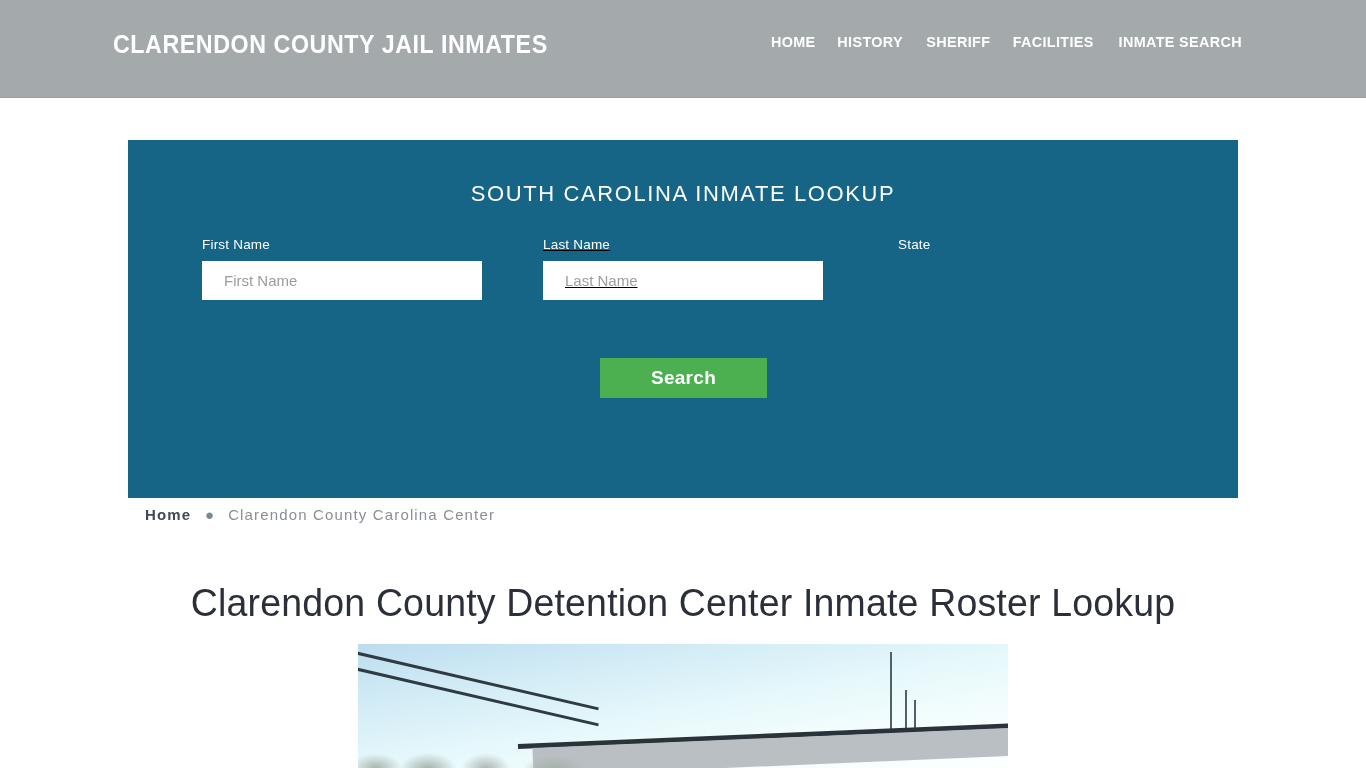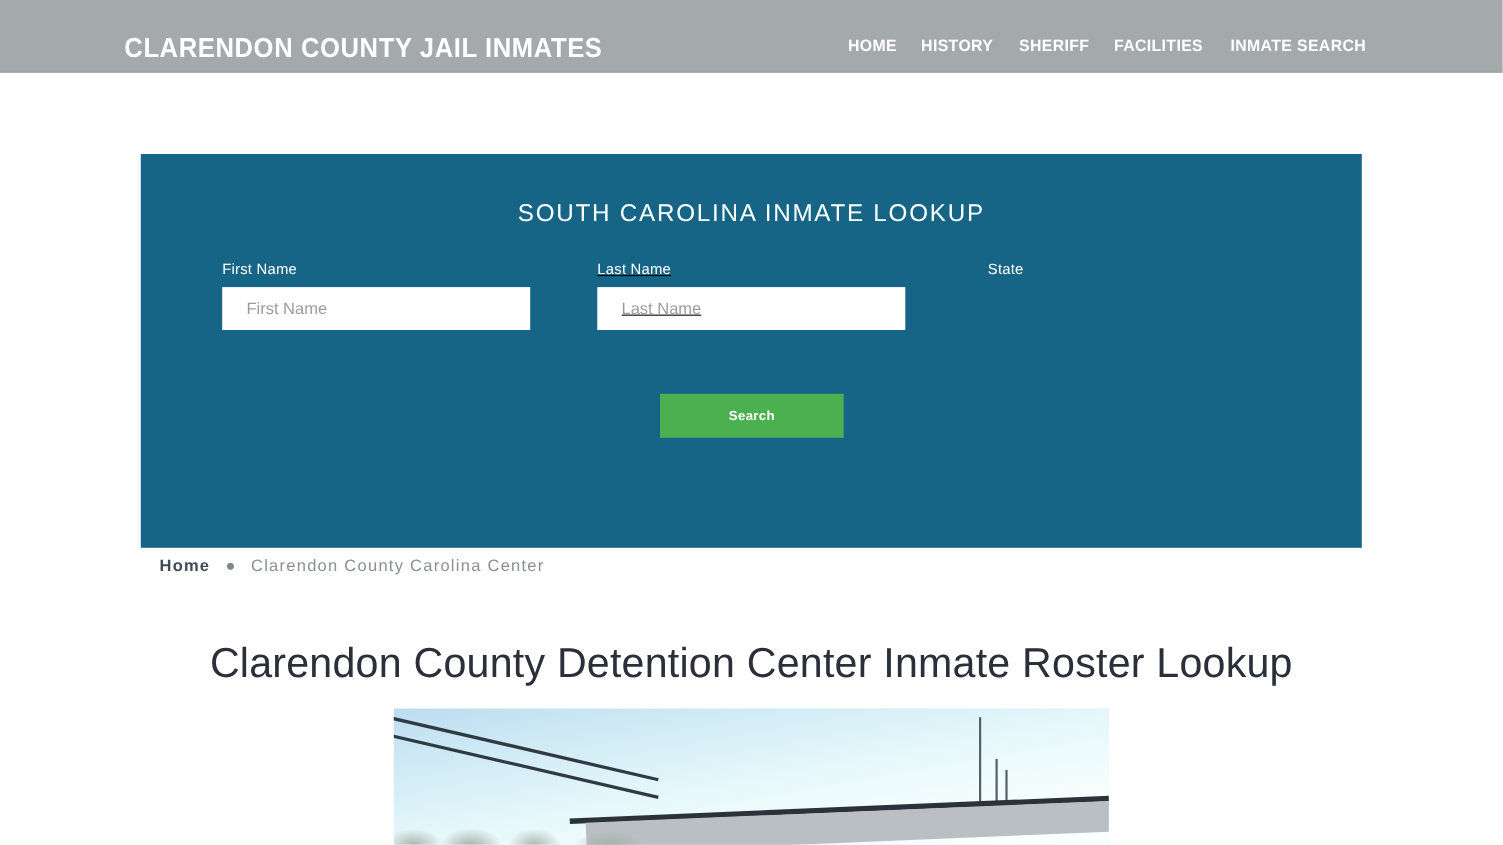--- a/index.html
+++ b/index.html
@@ -10,21 +10,21 @@
     overflow: hidden;
     background: #ffffff;
     font-family: "Liberation Sans", sans-serif;
   }
 
   
   .site-header {
     position: absolute;
     left: 0; top: 0;
     width: 1366px;
-    height: 66px;
+    height: 98px;
     background: #a4a9ab;
     border-bottom: 1px solid #9aa0a2;
   }
 
   .site-title {
     position: absolute;
     left: 113px; top: 30px;
     font-family: "Liberation Sans Narrow", "Liberation Sans", sans-serif;
     font-size: 25px;
     font-weight: bold;
@@ -116,21 +116,21 @@
   .search-button {
     position: absolute;
     left: 472px; top: 218px;
     width: 167px;
     height: 40px;
     background: #4cb050;
     border: none;
     outline: none;
     color: #ffffff;
     font-family: "Liberation Sans", sans-serif;
-    font-size: 12px;
+    font-size: 19px;
     font-weight: bold;
     letter-spacing: 0.3px;
     cursor: pointer;
   }
 
   
   .breadcrumb {
     position: absolute;
     left: 145px; top: 506px;
     display: flex;

